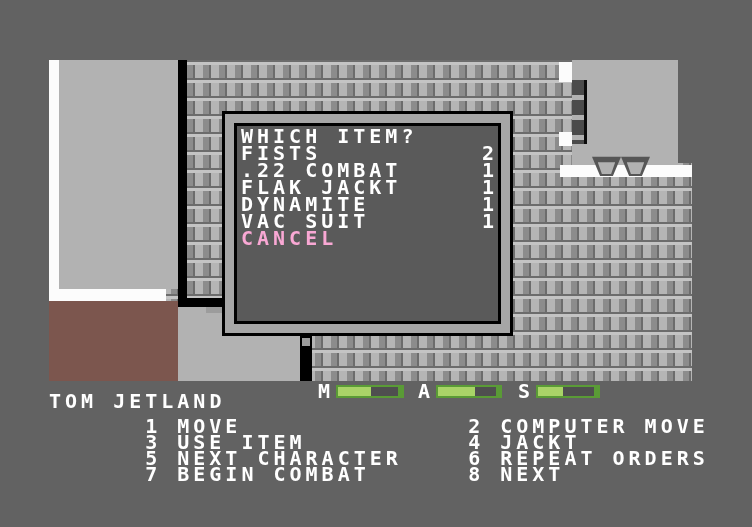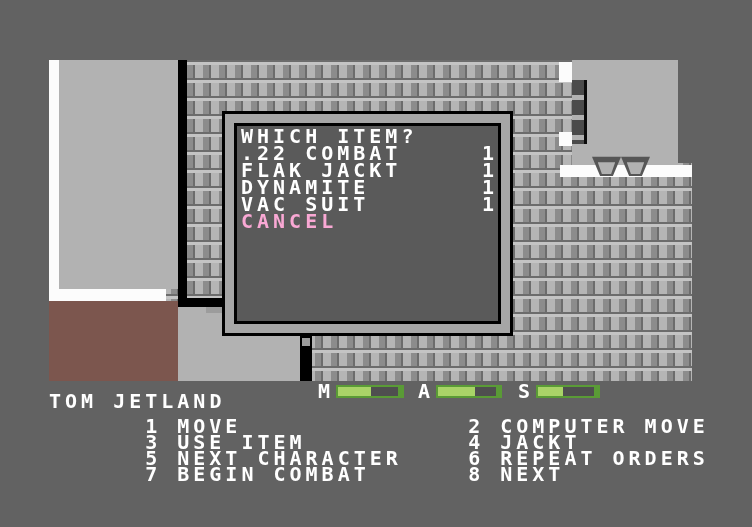--- a/index.html
+++ b/index.html
@@ -96,20 +96,24 @@
         <div class="table-inner"></div>
       </div>
   </div>
 
   <div class="abs dialog">
     <div class="dialog-inner">
       <div class="drow">
         <span>WHICH ITEM?</span>
       </div>
       <div class="drow">
+        <span>FISTS</span>
+        <span class="cnt">2</span>
+      </div>
+      <div class="drow">
         <span>.22 COMBAT</span>
         <span class="cnt">1</span>
       </div>
       <div class="drow">
         <span>FLAK JACKT</span>
         <span class="cnt">1</span>
       </div>
       <div class="drow">
         <span>DYNAMITE</span>
         <span class="cnt">1</span>

